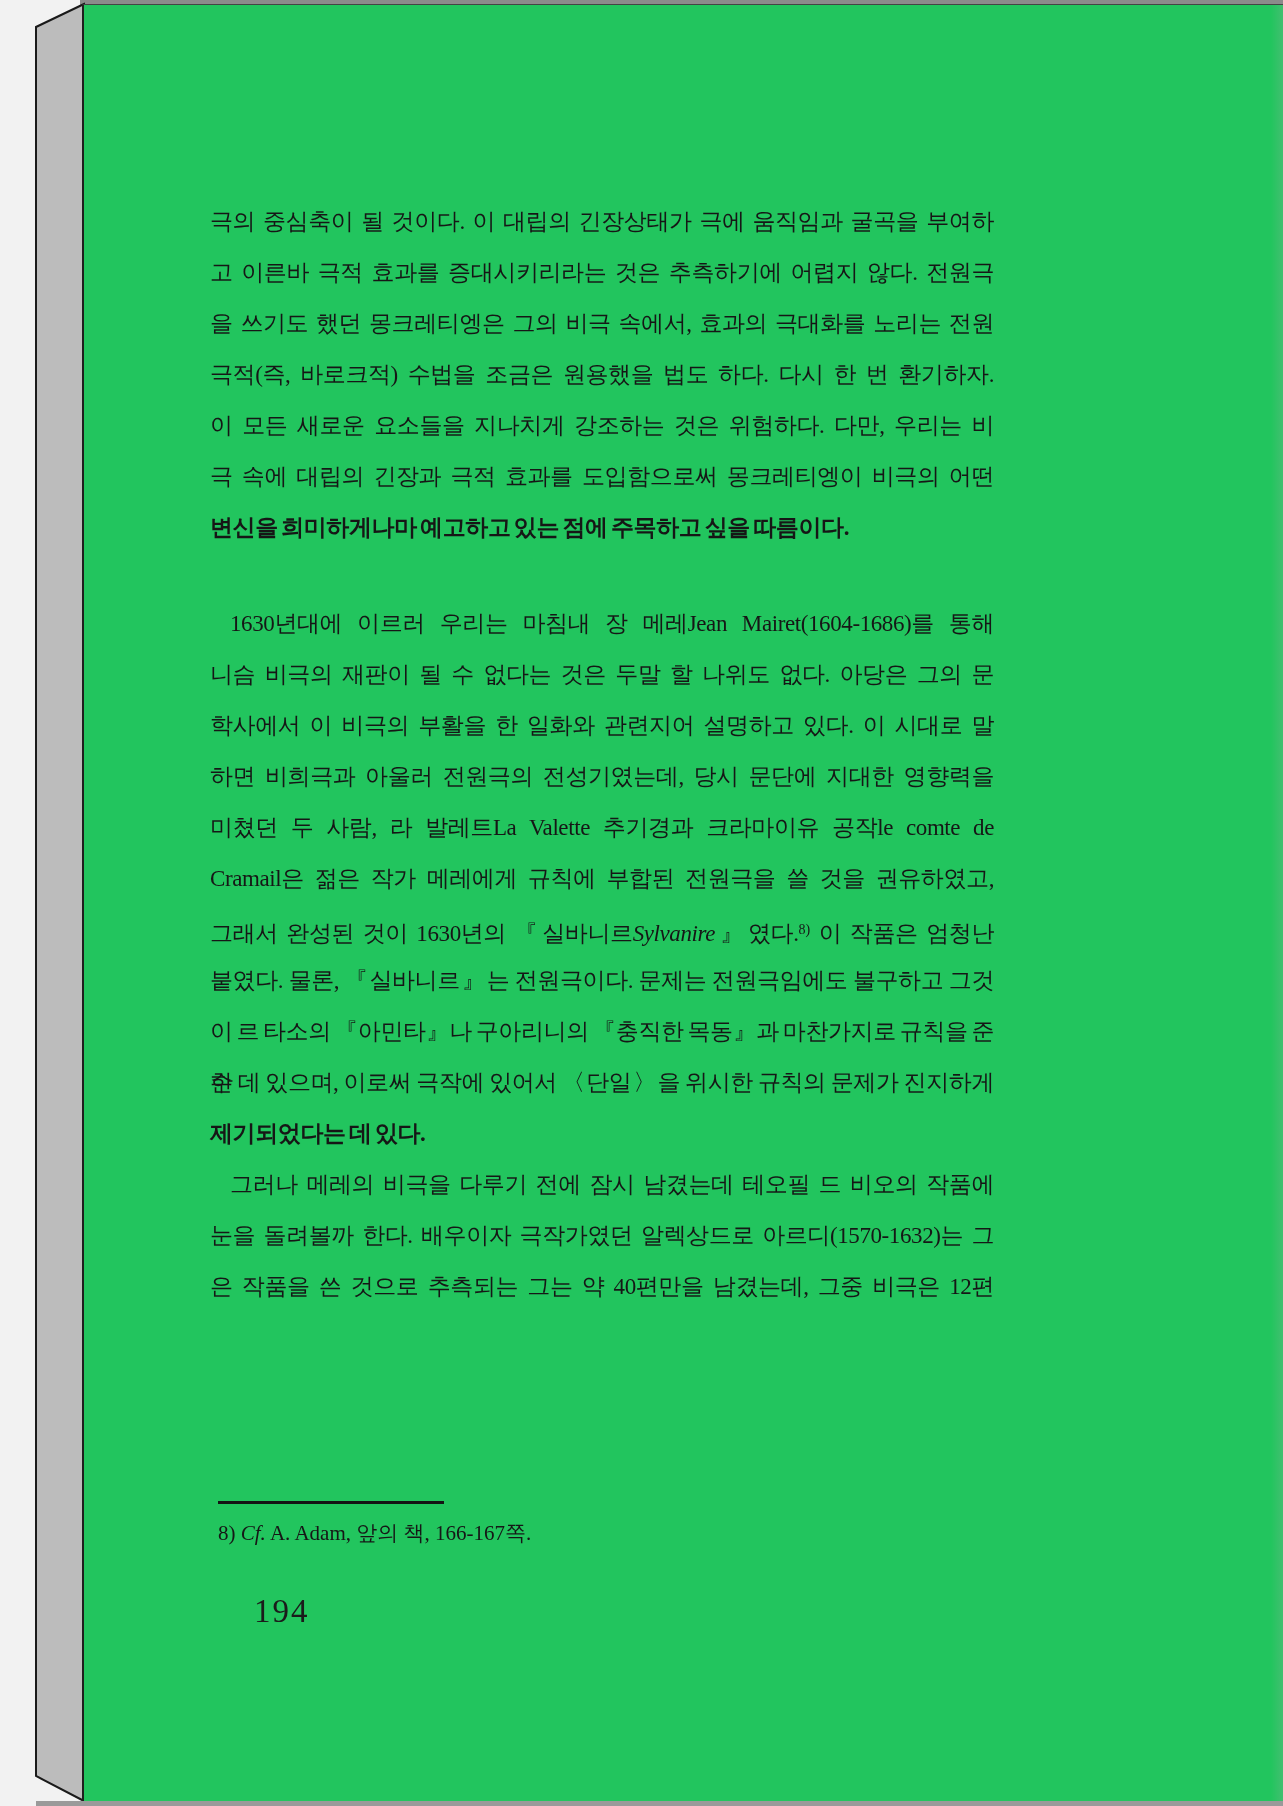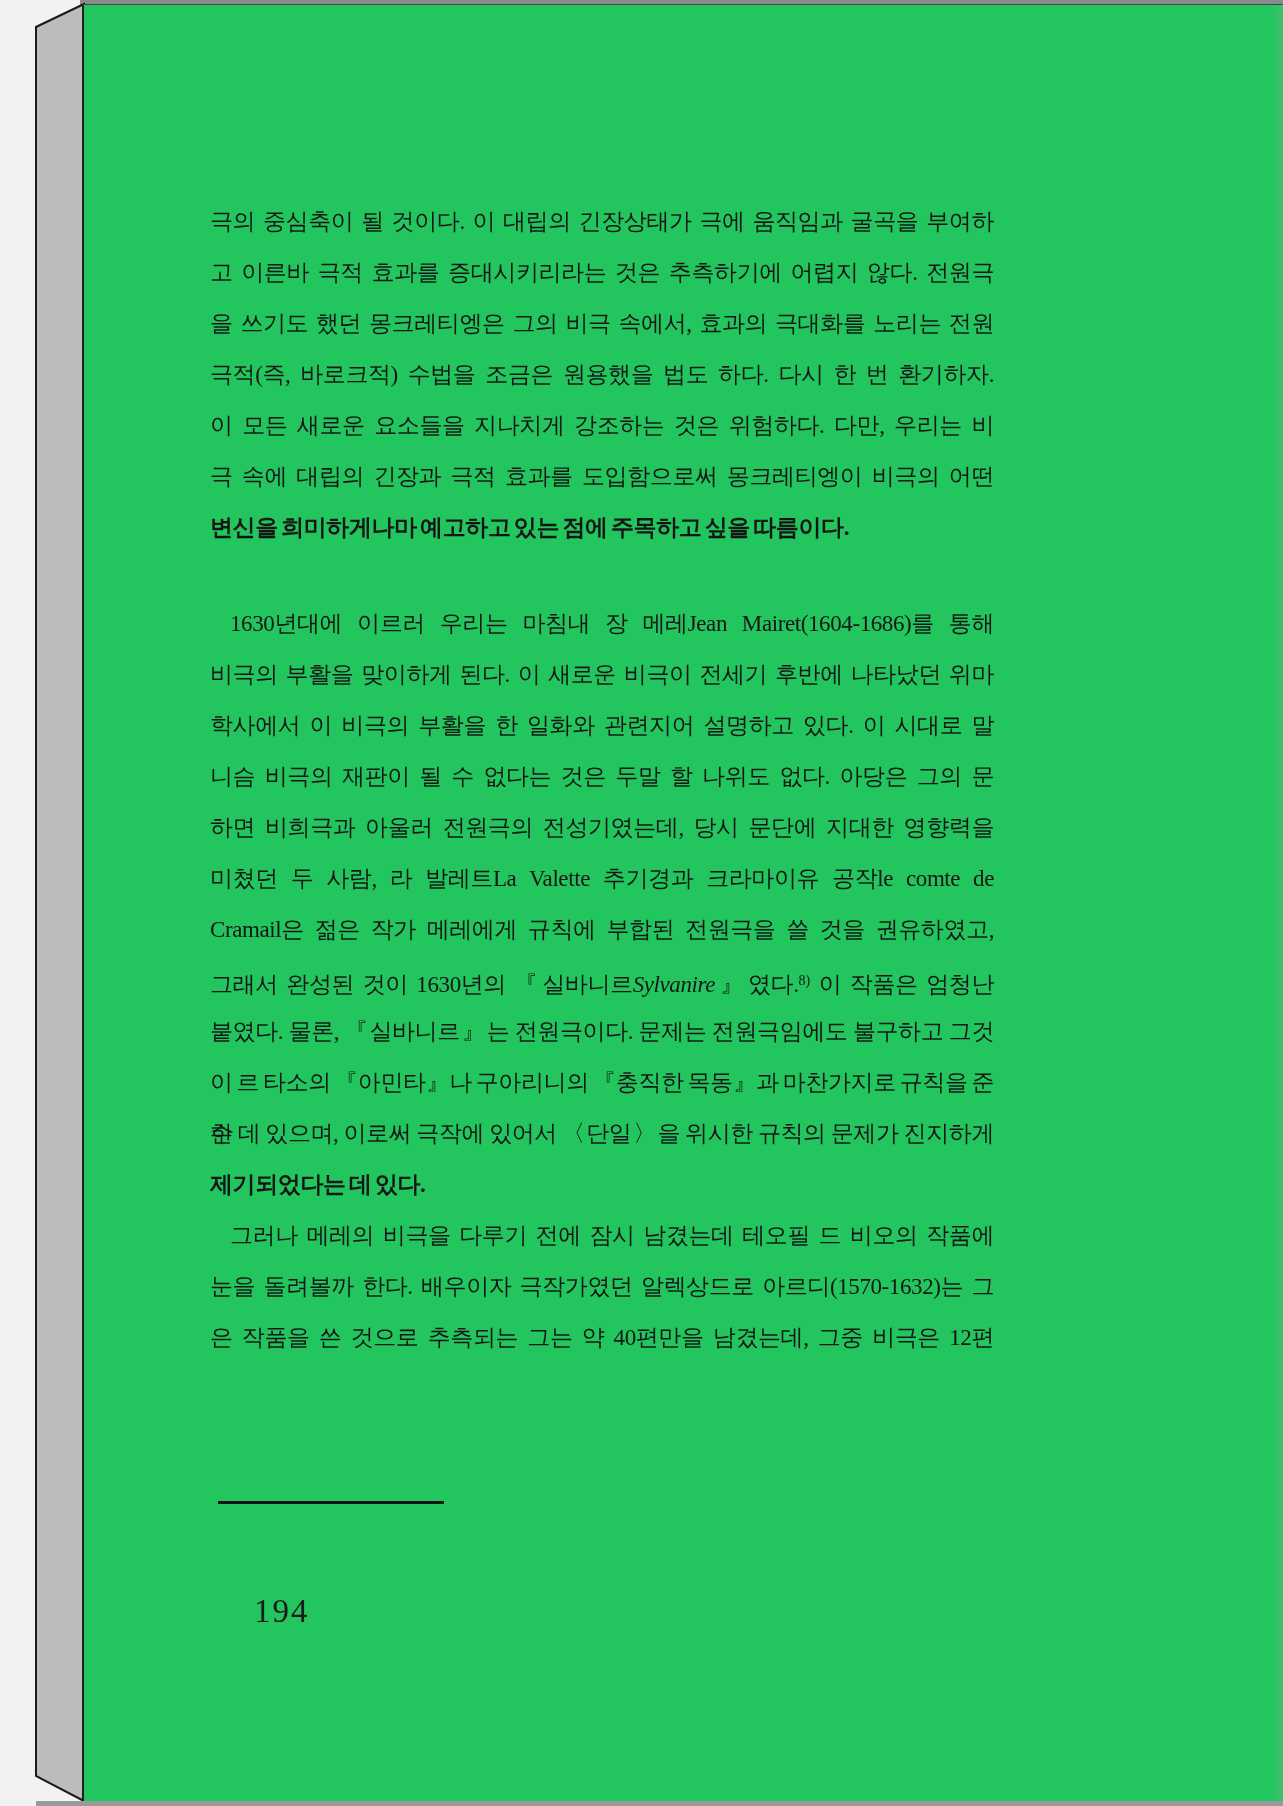--- a/index.html
+++ b/index.html
@@ -76,36 +76,36 @@
         <div class="line"><span>극의 중심축이 될 것이다. 이 대립의 긴장상태가 극에 움직임과 굴곡을 부여하</span></div>
         <div class="line"><span>고 이른바 극적 효과를 증대시키리라는 것은 추측하기에 어렵지 않다. 전원극</span></div>
         <div class="line"><span>을 쓰기도 했던 몽크레티엥은 그의 비극 속에서, 효과의 극대화를 노리는 전원</span></div>
         <div class="line"><span>극적(즉, 바로크적) 수법을 조금은 원용했을 법도 하다. 다시 한 번 환기하자.</span></div>
         <div class="line"><span>이 모든 새로운 요소들을 지나치게 강조하는 것은 위험하다. 다만, 우리는 비</span></div>
         <div class="line"><span>극 속에 대립의 긴장과 극적 효과를 도입함으로써 몽크레티엥이 비극의 어떤</span></div>
         <div class="line end"><span>변신을 희미하게나마 예고하고 있는 점에 주목하고 싶을 따름이다.</span></div>
       </div>
       <div class="para gap">
         <div class="line ind"><span>1630년대에 이르러 우리는 마침내 장 메레Jean Mairet(1604-1686)를 통해</span></div>
-        <div class="line"><span>비극의 부활을 맞이하게 된다. 이 새로운 비극이 전세기 후반에 나타났던 위마</span></div>
+        <div class="line"><span>니슴 비극의 재판이 될 수 없다는 것은 두말 할 나위도 없다. 아당은 그의 문</span></div>
         <div class="line"><span>학사에서 이 비극의 부활을 한 일화와 관련지어 설명하고 있다. 이 시대로 말</span></div>
-        <div class="line"><span>니슴 비극의 재판이 될 수 없다는 것은 두말 할 나위도 없다. 아당은 그의 문</span></div>
         <div class="line"><span>하면 비희극과 아울러 전원극의 전성기였는데, 당시 문단에 지대한 영향력을</span></div>
         <div class="line"><span>미쳤던 두 사람, 라 발레트La Valette 추기경과 크라마이유 공작le comte de</span></div>
         <div class="line"><span>Cramail은 젊은 작가 메레에게 규칙에 부합된 전원극을 쓸 것을 권유하였고,</span></div>
         <div class="line"><span>그래서 완성된 것이 1630년의 『실바니르</span><span class="it">Sylvanire</span><span>』였다.</span><span class="sup">8)</span><span> 이 작품은 엄청난</span></div>
         <div class="line"><span>붙였다. 물론, 『실바니르』는 전원극이다. 문제는 전원극임에도 불구하고 그것</span></div>
         <div class="line"><span>이 르 타소의 『아민타』나 구아리니의 『충직한 목동』과 마찬가지로 규칙을 준수</span></div>
         <div class="line"><span>한 데 있으며, 이로써 극작에 있어서 〈단일〉을 위시한 규칙의 문제가 진지하게</span></div>
         <div class="line end"><span>제기되었다는 데 있다.</span></div>
       </div>
       <div class="para">
         <div class="line ind"><span>그러나 메레의 비극을 다루기 전에 잠시 남겼는데 테오필 드 비오의 작품에</span></div>
         <div class="line"><span>눈을 돌려볼까 한다. 배우이자 극작가였던 알렉상드로 아르디(1570-1632)는 그</span></div>
         <div class="line"><span>은 작품을 쓴 것으로 추측되는 그는 약 40편만을 남겼는데, 그중 비극은 12편</span></div>
       </div>
     </div>
   <div class="footnote-rule"></div>
+  <div class="footnote-line" id="footnote-text"><span>8)  </span><span class="it">Cf.</span><span> A. Adam, 앞의 책, 166-167쪽.</span></div>
   <div class="page-number">194</div>
   <div class="page-right-shade"></div>
 </div>
 
 <div class="page-bottom-edge"></div>
 
 </body></html>

